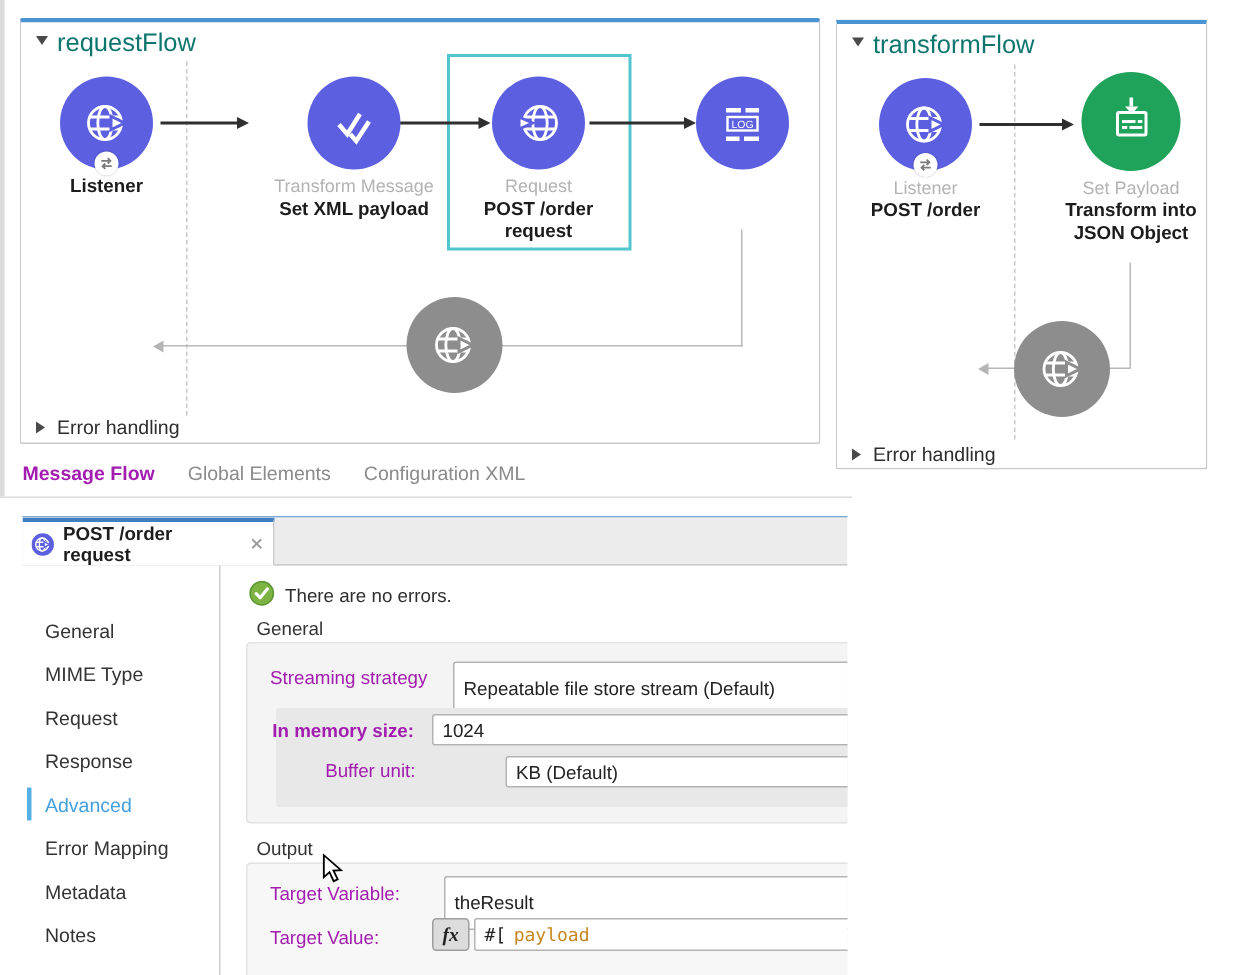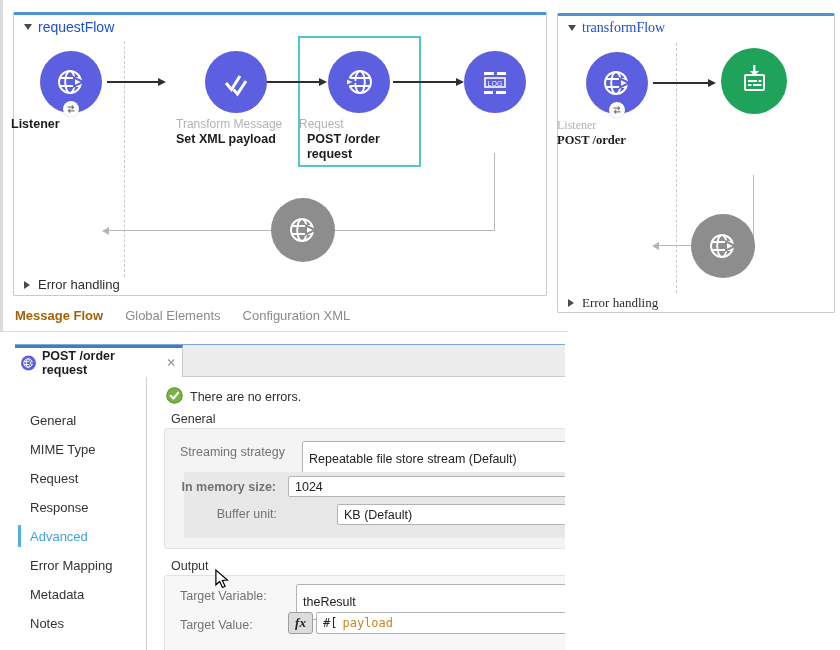--- a/index.html
+++ b/index.html
@@ -8,27 +8,27 @@
     position:relative; width:840px; height:650px; overflow:hidden;
     background:#fff; font-family:"Liberation Sans", sans-serif; color:#2b2b2b;
   }
   .abs { position:absolute; }
 
   
   .flow-box {
     position:absolute; background:#fff;
     border:1px solid #c9c9c9; border-top:3px solid #4b94d4; border-radius:2px;
   }
-  .flow-title { position:absolute; font-size:14px; color:#1d4ed8; }
+  .flow-title { position:absolute; font-size:17px; color:#0f766e; }
   .tri-down { width:0; height:0; border-left:4.5px solid transparent; border-right:4.5px solid transparent; border-top:6px solid #4a4a4a; }
   .tri-right { width:0; height:0; border-top:4.5px solid transparent; border-bottom:4.5px solid transparent; border-left:6px solid #4a4a4a; }
   .dashline { position:absolute; width:0; border-left:1px dashed #c9c9c9; }
 
   
-  .node { position:absolute; width:120px; text-align:left; }
+  .node { position:absolute; width:120px; text-align:center; }
   .circle {
     position:relative; width:62px; height:62px; border-radius:50%;
     margin:0 auto; display:flex; align-items:center; justify-content:center;
   }
   .circle.blue { background:#5b5fe0; --bg:#5b5fe0; }
   .circle.green{ background:#1fa35a; --bg:#1fa35a; width:66px; height:66px; }
   .circle.gray { background:#8d8d8d; --bg:#8d8d8d; width:64px; height:64px; }
   .badge {
     position:absolute; left:50%; margin-left:-8px; bottom:-4px;
     width:16px; height:16px; border-radius:50%; background:#fff;
@@ -51,21 +51,21 @@
     position:absolute; width:0; height:0;
     border-right:7px solid #b5b5b5; border-top:4px solid transparent; border-bottom:4px solid transparent;
   }
   .sel-box { position:absolute; border:2px solid #52c5cf; background:transparent; }
 
   .err-row { position:absolute; display:flex; align-items:center; gap:8px; font-size:13px; color:#2c2c2c; }
 
   
   .ed-tabs { position:absolute; left:15px; top:308px; display:flex; gap:22px; font-size:13px; }
   .ed-tab { color:#8a8a8a; }
-  .ed-tab.active { color:#a16207; font-weight:700; }
+  .ed-tab.active { color:#a21caf; font-weight:700; }
   .rule { position:absolute; background:#dcdcdc; }
 
   
   #panel { position:absolute; left:15px; top:344px; width:550px; height:306px; overflow:hidden; background:#fff; border-top:1px solid #7ea8d6; }
   .tabbar { position:absolute; left:0; top:0; width:550px; height:32px; background:#ececec; border-bottom:1px solid #cbcbcb; }
   .ptab-active {
     position:absolute; left:0; top:0; width:168px; height:32px; background:#fff;
     border-top:3px solid #3f7fc1; border-right:1px solid #cbcbcb;
     display:flex; align-items:center; gap:6px; padding:0 6px; font-size:12.5px; font-weight:700; color:#1d1d1d;
   }
@@ -76,21 +76,21 @@
   .sb-item { position:absolute; left:15px; font-size:13px; color:#333; }
   .sb-item.active { color:#44a0dd; }
   .sb-bar { position:absolute; left:3px; width:3px; height:22px; background:#55aee4; }
   .vdiv { position:absolute; left:131px; top:32px; width:1px; height:276px; background:#cfcfcf; }
 
   .status-text { position:absolute; font-size:12.5px; color:#2e2e2e; }
   .grp-title { position:absolute; font-size:12.5px; color:#333; }
   .grp-box { position:absolute; background:#f4f4f4; border:1px solid #e2e2e2; border-radius:3px; }
   .grp-box.lighter { background:#f7f7f7; }
   .inner-box { position:absolute; background:#e8e8e8; border-radius:2px; }
-  .fld-label { position:absolute; font-size:12.5px; color:#737373; }
+  .fld-label { position:absolute; font-size:12.5px; color:#a21caf; }
   .fld-label.r { text-align:right; }
   .field {
     position:absolute; background:#fff; border:1px solid #b3b3b3; border-radius:2px;
     font-size:12.5px; color:#222; display:flex; align-items:center; padding:0 6px; overflow:hidden; white-space:nowrap;
   }
   .fx-btn {
     position:absolute; width:25px; height:22px; background:#dcdcdc; border:1px solid #9e9e9e; border-radius:3px;
     display:flex; align-items:center; justify-content:center;
     font-family:"Liberation Serif", serif; font-style:italic; font-weight:700; font-size:13px; color:#222;
   }
@@ -199,21 +199,21 @@
         <path d="M21 13.5 L30 18 L21 22.5 Z" fill="#fff" stroke="var(--bg)" stroke-width="2"></path>
       </svg>
     </div>
 
     <div class="err-row" style="left:10px;top:262px;">
       <div class="tri-right"></div>
       <span>Error handling</span>
     </div>
   </div>
 
-  <div class="flow-box" style="left:557px;top:13px;width:278px;height:300px;font-family:Liberation Serif, serif;">
+  <div class="flow-box" style="left:557px;top:13px;width:248px;height:300px;">
     <div class="abs" style="left:10px;top:9px;">
         <div class="tri-down"></div>
       </div>
     <div class="flow-title" style="left:24px;top:4px;">transformFlow</div>
 
     <div class="dashline" style="left:118px;top:27px;height:250px;"></div>
 
     <div class="harrow" style="left:95px;top:66px;width:56px;"></div>
 
     <div class="gline-v" style="left:195px;top:159px;height:71px;"></div>
@@ -249,20 +249,24 @@
           <rect x="10" y="13" width="19" height="15" rx="1" fill="none" stroke="#fff" stroke-width="2"></rect>
           <rect x="18" y="3" width="2.4" height="6" fill="#fff"></rect>
           <path d="M15 9 h9 l-4.5 5 Z" fill="#fff"></path>
           <g fill="#fff">
             <rect x="13" y="18" width="9" height="2"></rect>
               <rect x="23.5" y="18" width="3" height="2"></rect>
             <rect x="13" y="22" width="3.5" height="2"></rect>
               <rect x="18" y="22" width="8.5" height="2"></rect>
           </g>
         </svg>
+      </div>
+      <div class="nlabels">
+        <div class="lbl-gray">Set Payload</div>
+        <div class="lbl-bold" style="padding:0 10px;">Transform into JSON Object</div>
       </div>
     </div>
 
     <div class="circle gray abs" style="left:27px;top:198px;">
       <svg width="36" height="36" viewBox="0 0 36 36">
         <g fill="none" stroke="#fff" stroke-width="1.9">
           <circle cx="17" cy="18" r="11"></circle>
           <ellipse cx="17" cy="18" rx="4.8" ry="11"></ellipse>
           <path d="M6.5 14h21M6.5 22h21"></path>
         </g>

